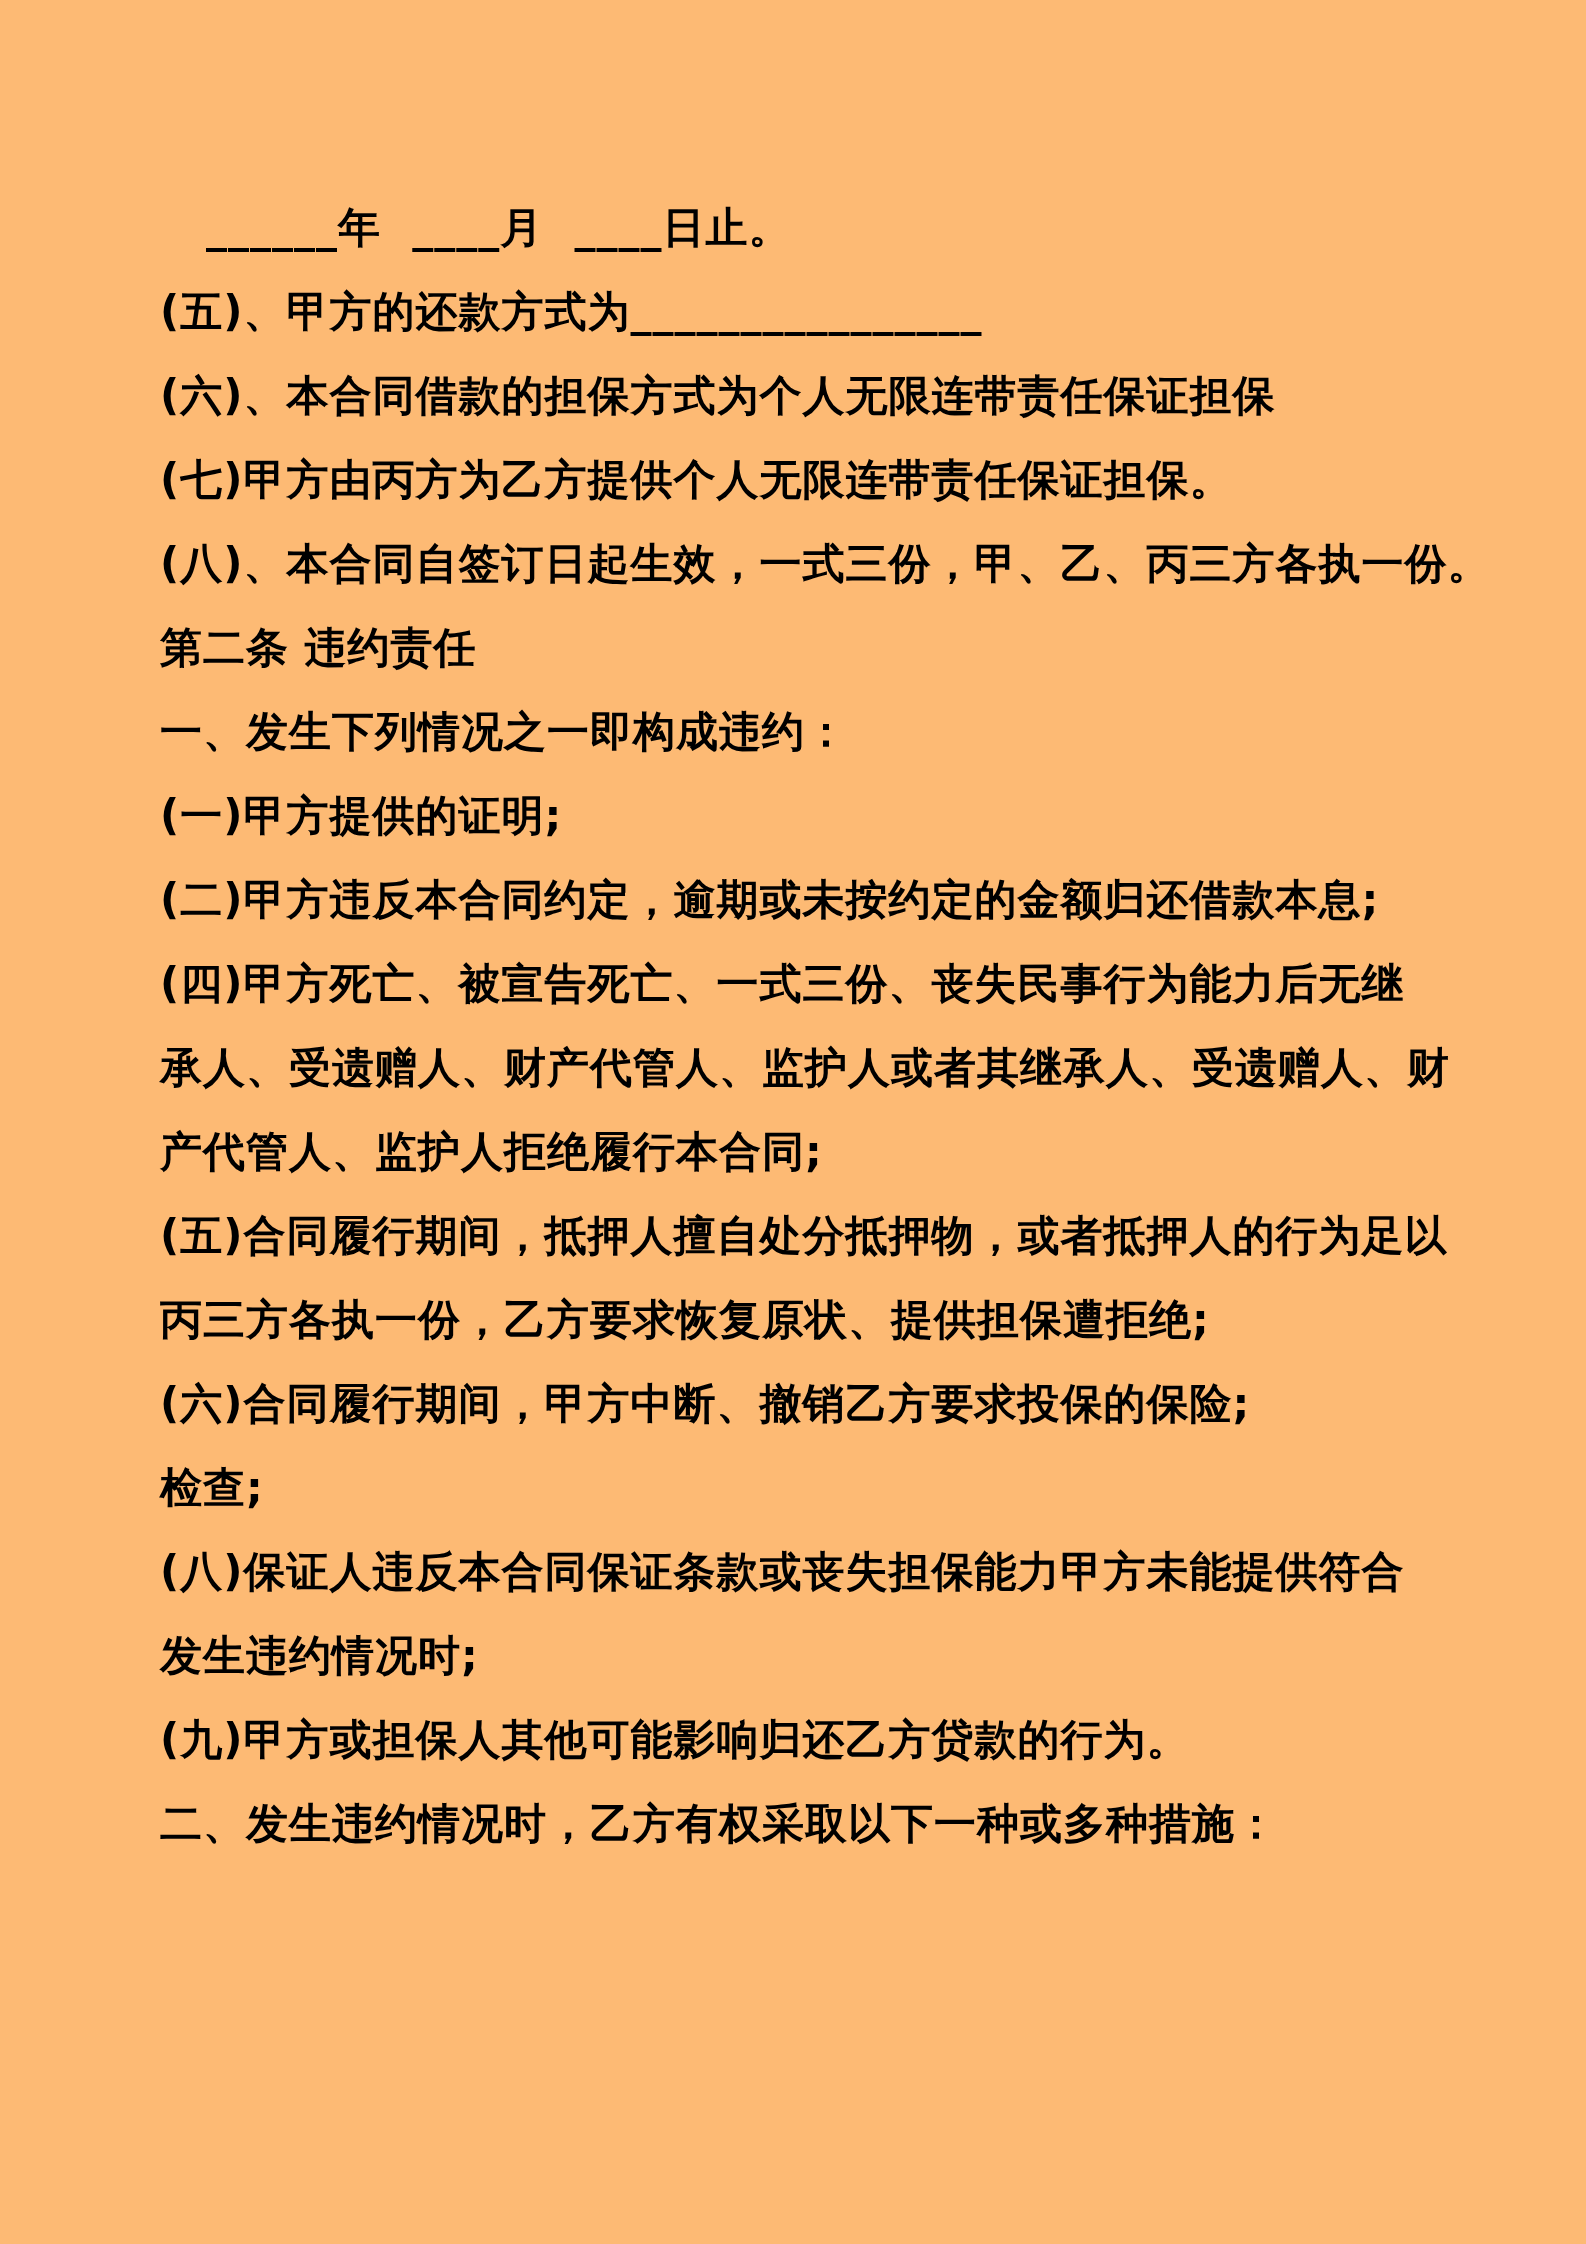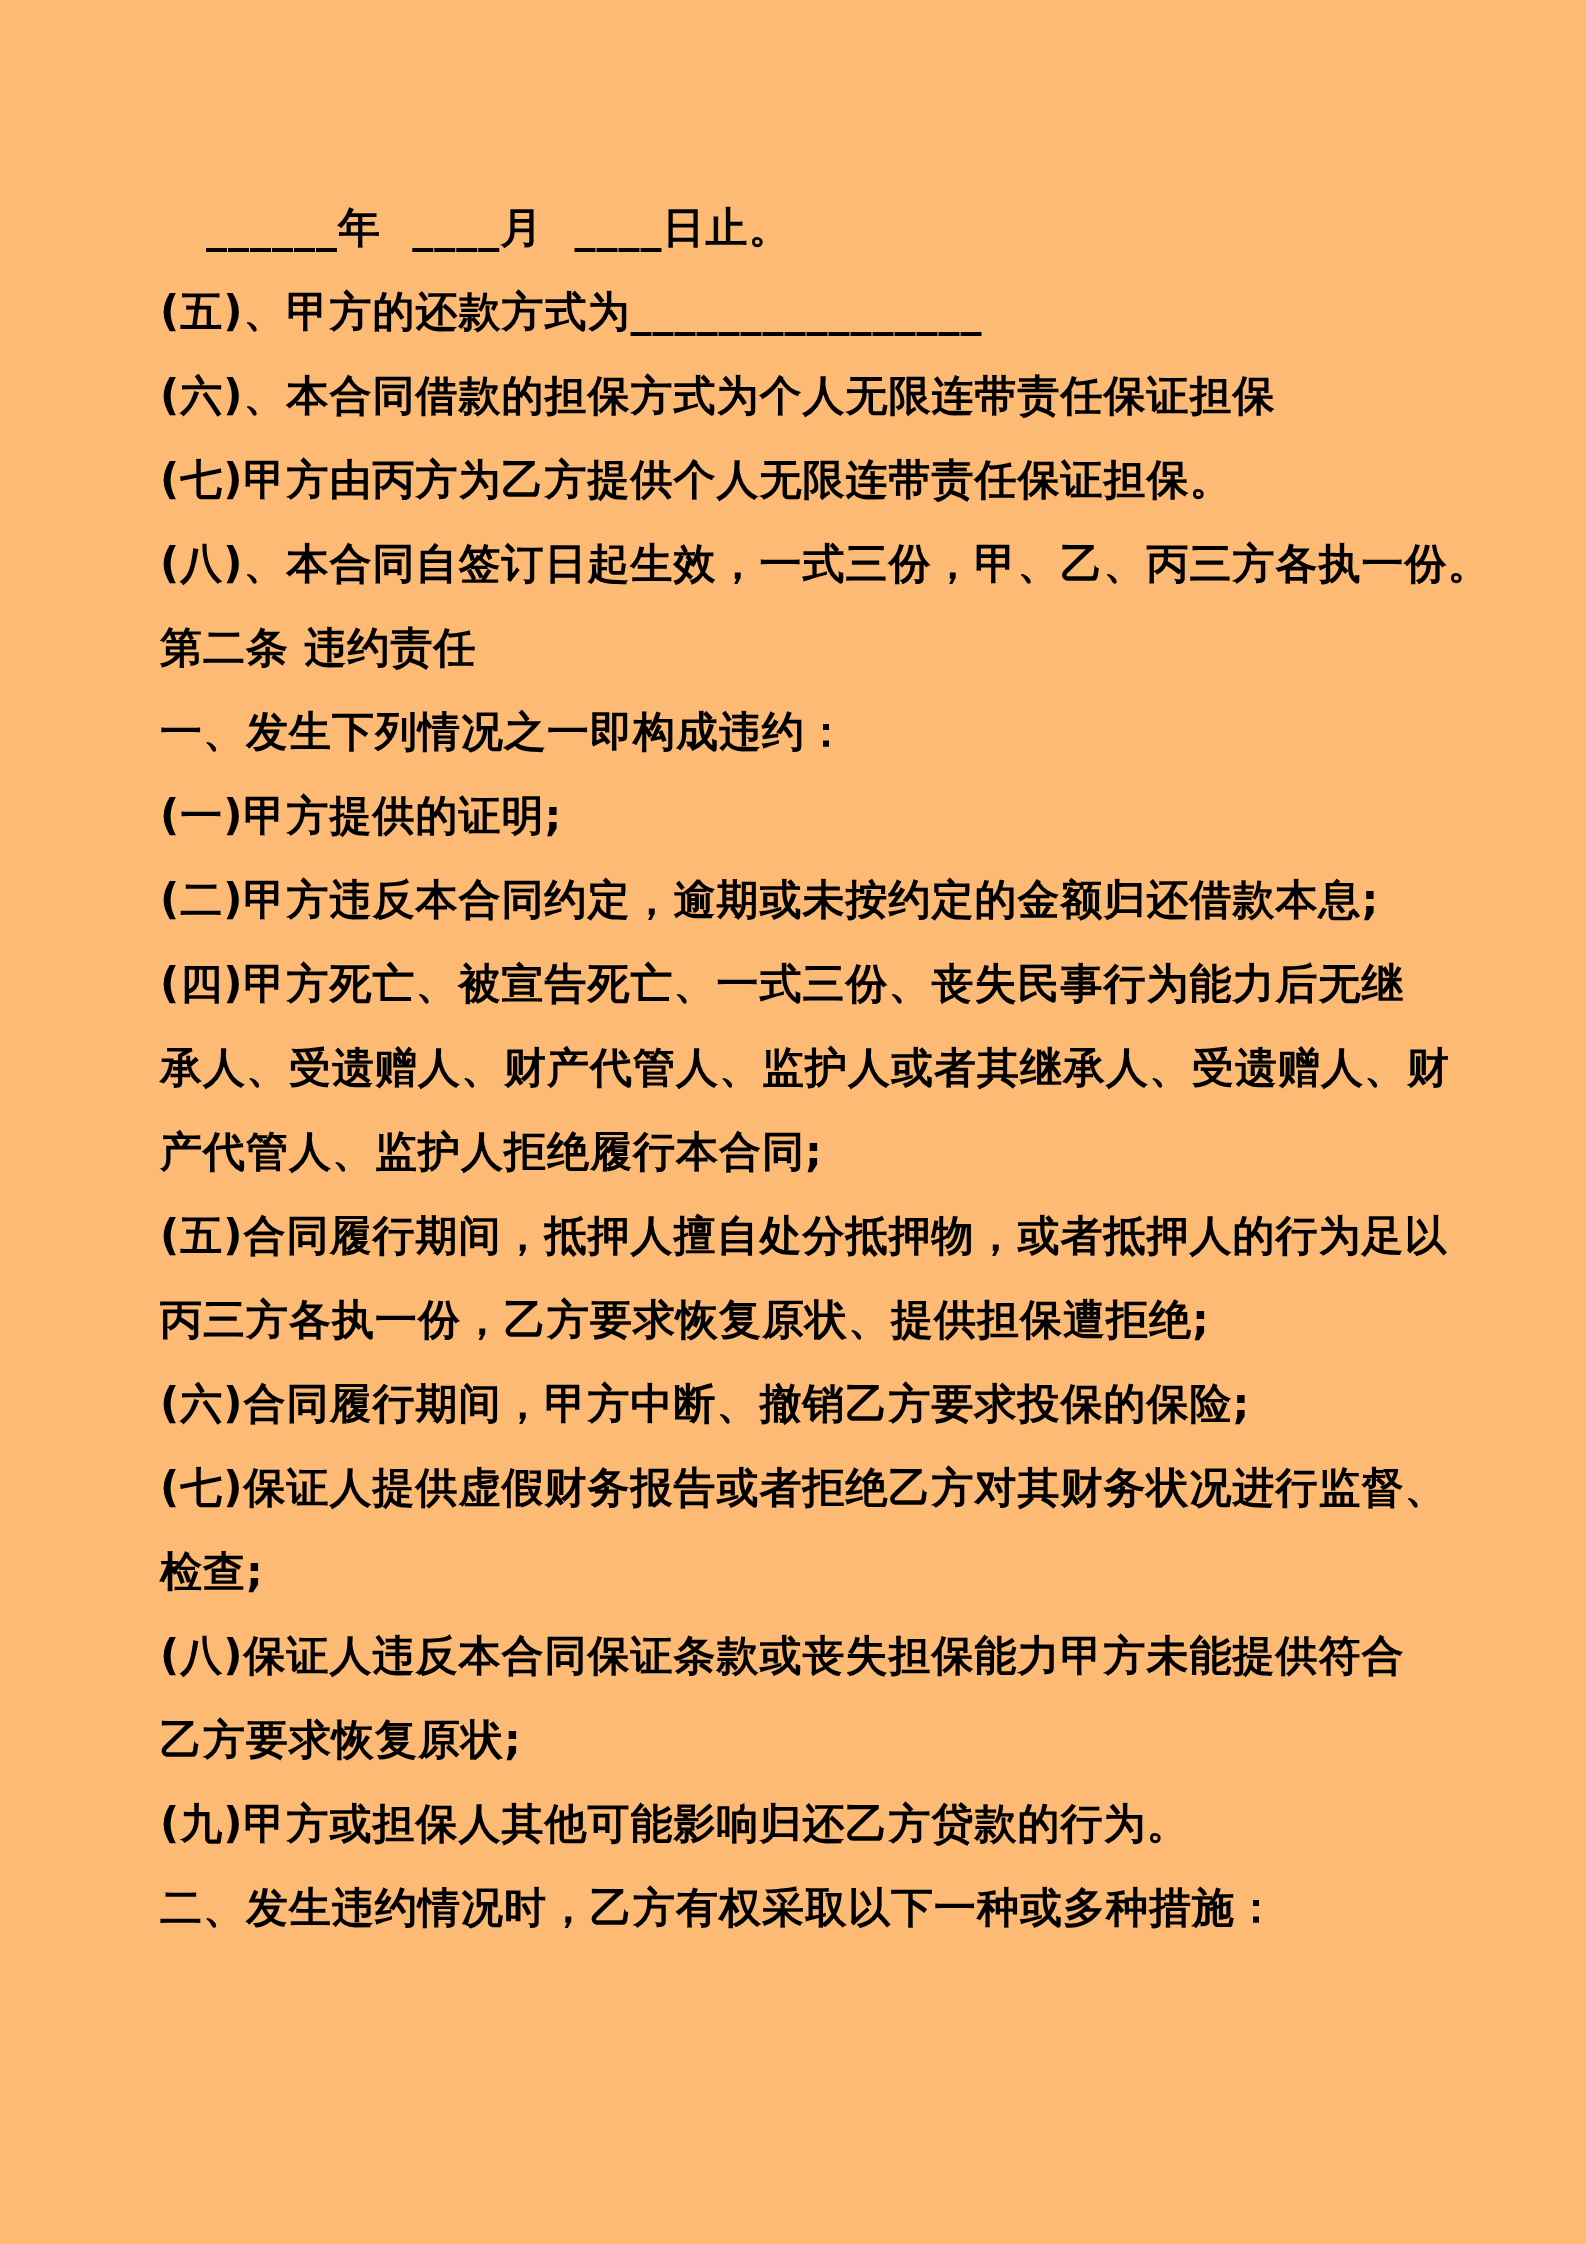--- a/index.html
+++ b/index.html
@@ -51,20 +51,19 @@
     <div class="doc-line heading">第二条 违约责任</div>
     <div class="doc-line">一、发生下列情况之一即构成违约：</div>
     <div class="doc-line">(一)甲方提供的证明;</div>
     <div class="doc-line">(二)甲方违反本合同约定，逾期或未按约定的金额归还借款本息;</div>
     <div class="doc-line">(四)甲方死亡、被宣告死亡、一式三份、丧失民事行为能力后无继</div>
     <div class="doc-line">承人、受遗赠人、财产代管人、监护人或者其继承人、受遗赠人、财</div>
     <div class="doc-line">产代管人、监护人拒绝履行本合同;</div>
     <div class="doc-line">(五)合同履行期间，抵押人擅自处分抵押物，或者抵押人的行为足以</div>
     <div class="doc-line">丙三方各执一份，乙方要求恢复原状、提供担保遭拒绝;</div>
     <div class="doc-line">(六)合同履行期间，甲方中断、撤销乙方要求投保的保险;</div>
-    <div class="doc-line">(七)保证人提供虚假财务报告或者拒绝乙方对其财务状况进行监督、</div>
     <div class="doc-line">检查;</div>
     <div class="doc-line">(八)保证人违反本合同保证条款或丧失担保能力甲方未能提供符合</div>
-    <div class="doc-line">乙方要求恢复原状;</div>
+    <div class="doc-line">发生违约情况时;</div>
     <div class="doc-line">(九)甲方或担保人其他可能影响归还乙方贷款的行为。</div>
     <div class="doc-line">二、发生违约情况时，乙方有权采取以下一种或多种措施：</div>
   </div>
 </div>
 
 </body></html>

